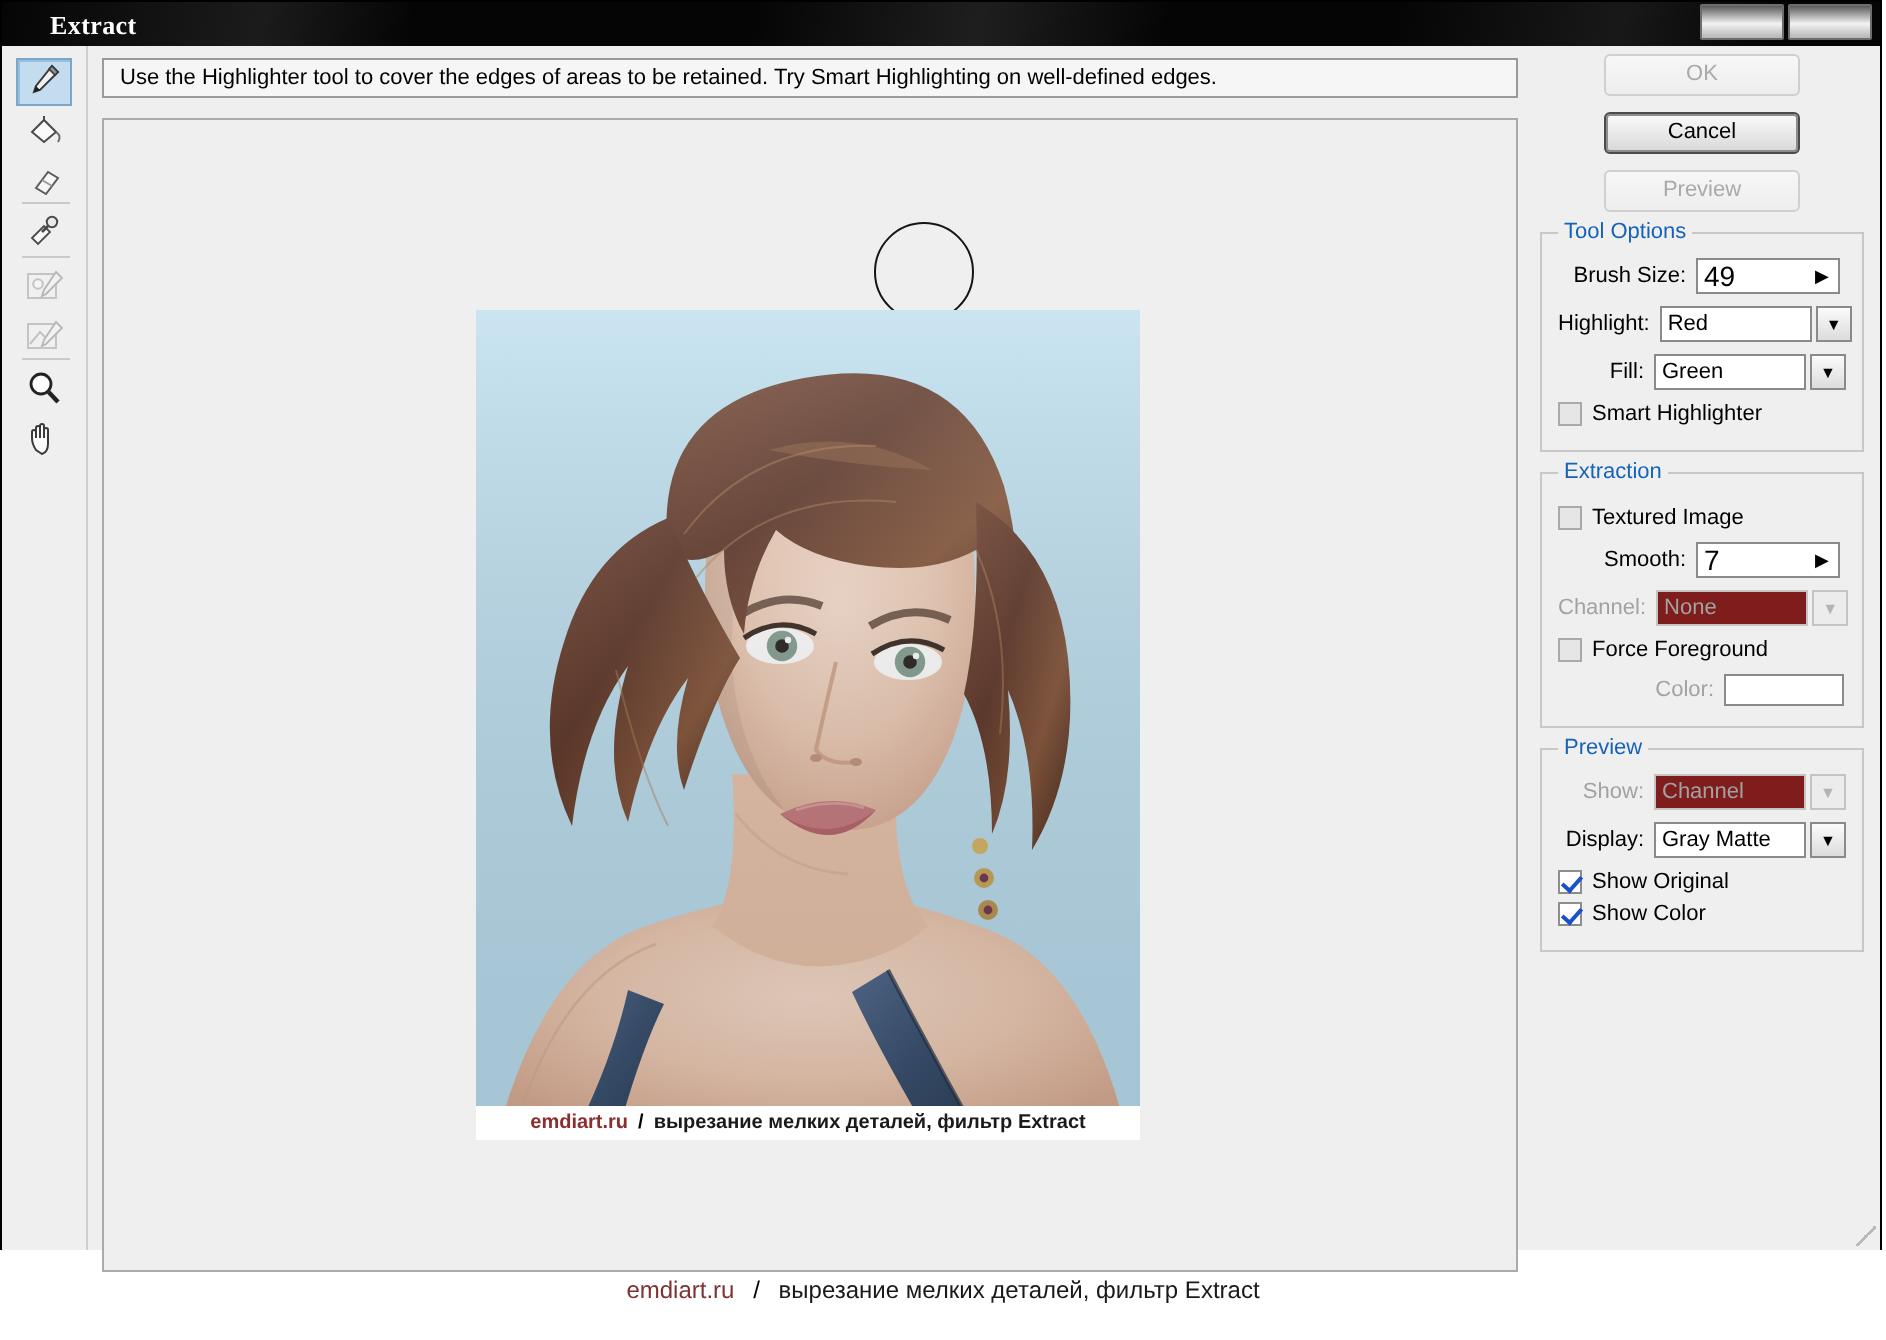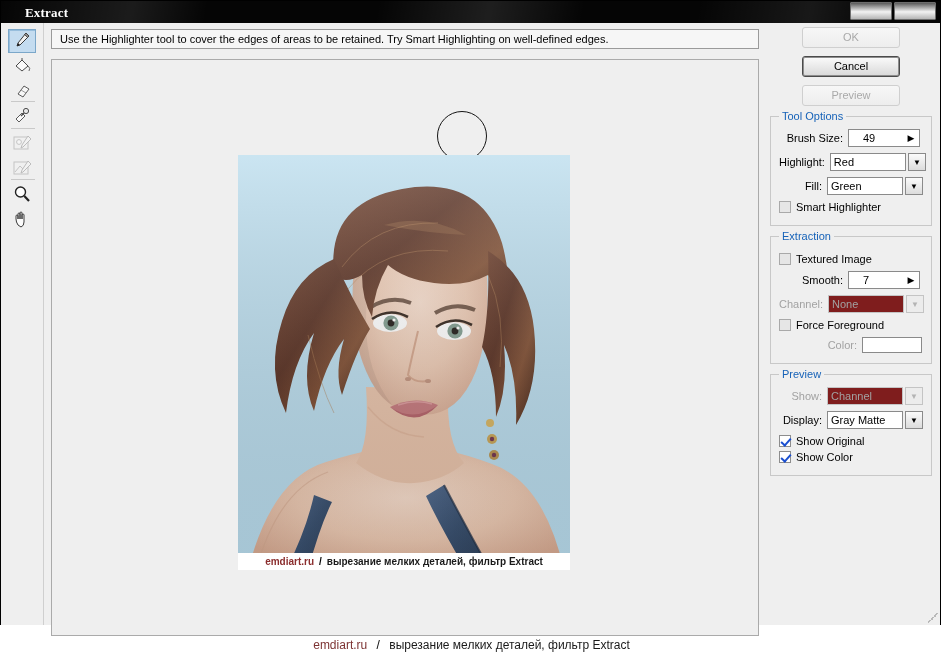--- a/index.html
+++ b/index.html
@@ -138,21 +138,21 @@
   .row .lbl{font-size:11px;color:#000;text-align:right;margin-right:5px;}
   .row .lbl.dis{color:#a2a2a2;}
 
   .spin{
     display:flex;align-items:center;
     width:72px;height:18px;
     border:1px solid #8a8a8a;
     background:#fff;
     box-sizing:border-box;
   }
-  .spin .val{flex:1;padding-left:14px;font-size:11px;line-height:16px;}
+  .spin .val{flex:1;padding-left:3px;font-size:14px;line-height:16px;}
   .spin .arrow{
     width:16px;height:16px;display:flex;align-items:center;justify-content:center;
     font-size:9px;color:#000;
   }
 
   .combo{display:flex;align-items:stretch;height:18px;}
   .combo .field{
     width:60px;border:1px solid #8a8a8a;background:#fff;
     font-size:11px;line-height:16px;padding-left:3px;box-sizing:border-box;
   }

